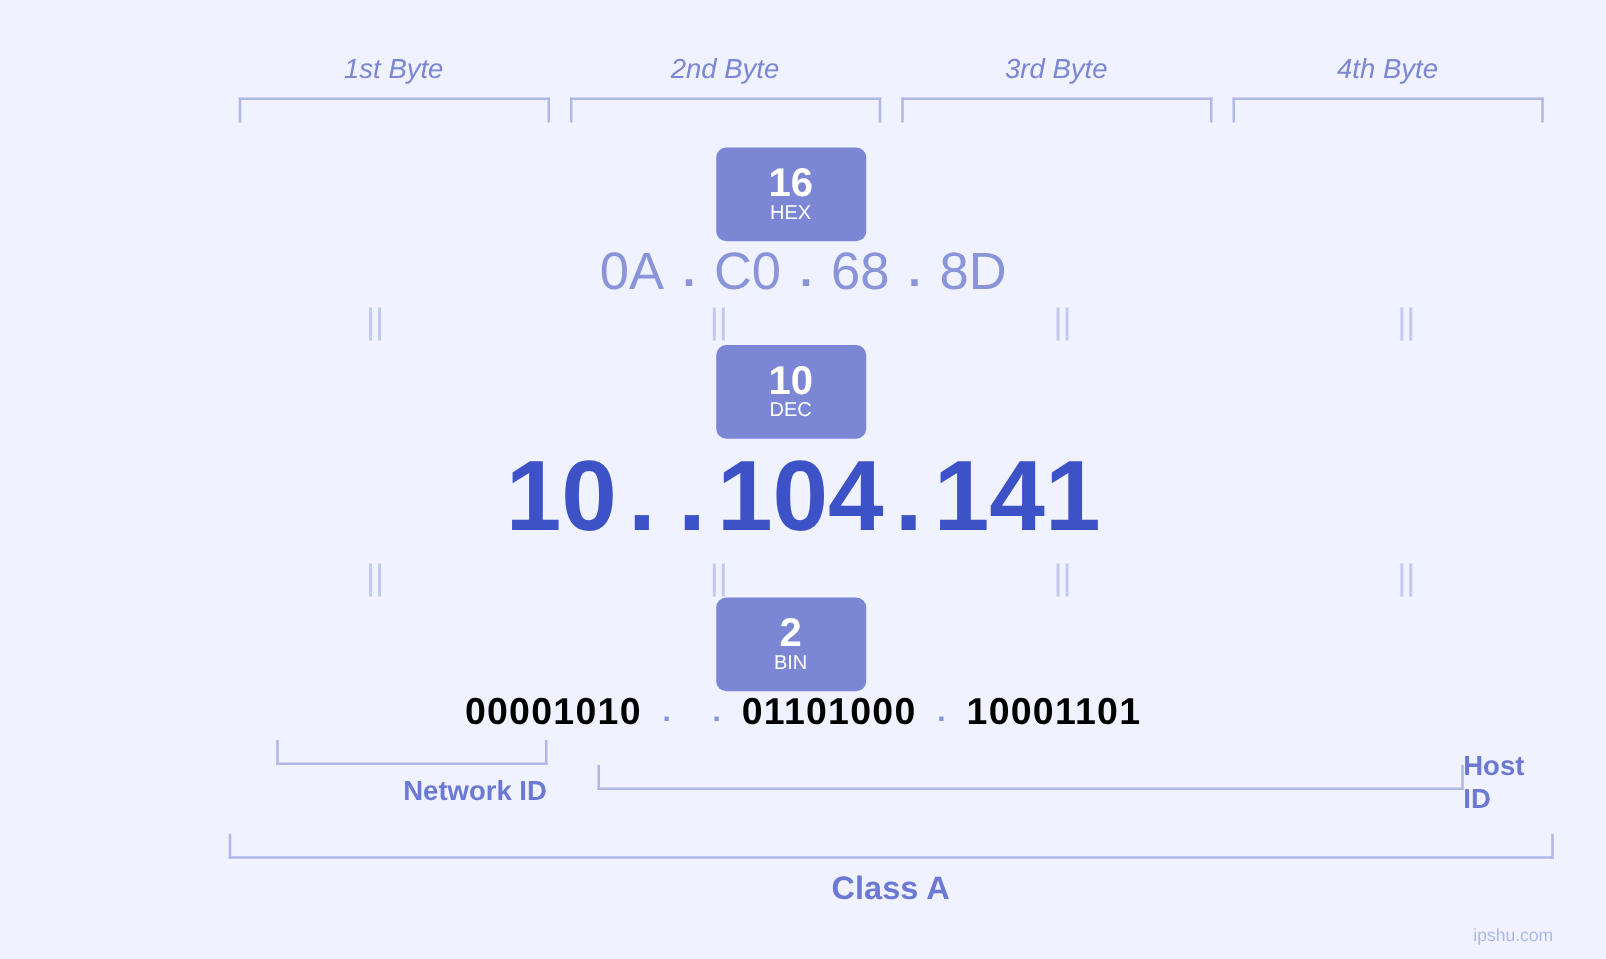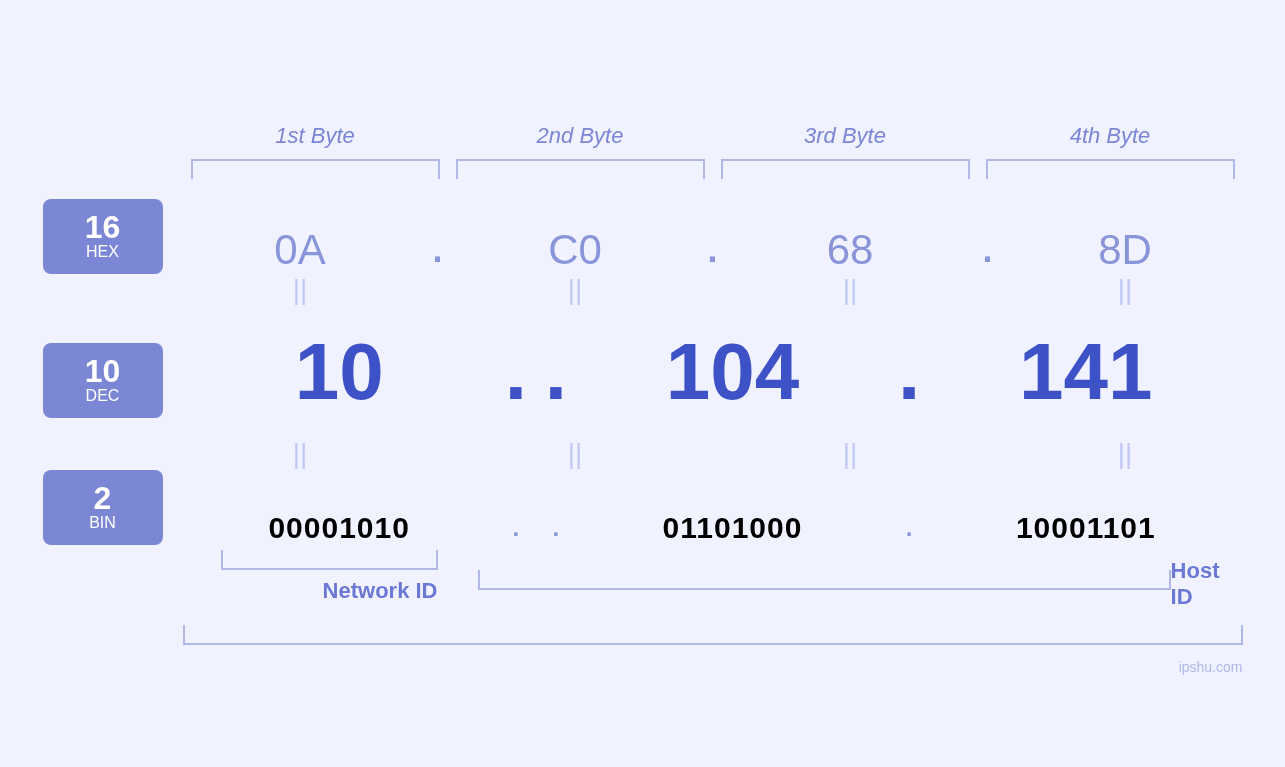--- a/index.html
+++ b/index.html
@@ -47,22 +47,23 @@
       flex: 1;
       height: 20px;
       margin: 0 8px;
       border-top: 2px solid #b0b8e8;
       border-left: 2px solid #b0b8e8;
       border-right: 2px solid #b0b8e8;
     }
 
     .data-row {
       display: flex;
-      align-items: flex-end;
+      align-items: center;
       margin-bottom: 0;
+      flex-direction: column;
     }
 
     .base-badge {
       width: 120px;
       height: 75px;
       background: #7b86d4;
       border-radius: 8px;
       display: flex;
       flex-direction: column;
       align-items: center;
@@ -189,21 +190,21 @@
     
     .watermark {
       position: absolute;
       bottom: -30px;
       right: 0;
       color: #b0b8e8;
       font-size: 14px;
     }
 
     .dec-row {
-      margin: 20px 0;
+      margin: 3px 0;
     }
   </style>
 </head>
 <body>
 
 <div class="container">
 
   <div class="byte-headers">
     <div class="byte-header">1st Byte</div>
     <div class="byte-header">2nd Byte</div>
@@ -316,17 +317,18 @@
 
       <div style="flex:3;display:flex;align-items:center;">
         <div style="width:97%;height:20px;border-bottom:2px solid #b0b8e8;border-left:2px solid #b0b8e8;border-right:2px solid #b0b8e8;"></div>
         <span class="bracket-label">Host ID</span>
       </div>
     </div>
   </div>
 
   <div class="class-a-section">
     <div class="class-a-bracket"></div>
+    <div class="class-a-label">Class A</div>
   </div>
 
   <div class="watermark">ipshu.com</div>
 
 </div>
 
 </body></html>

